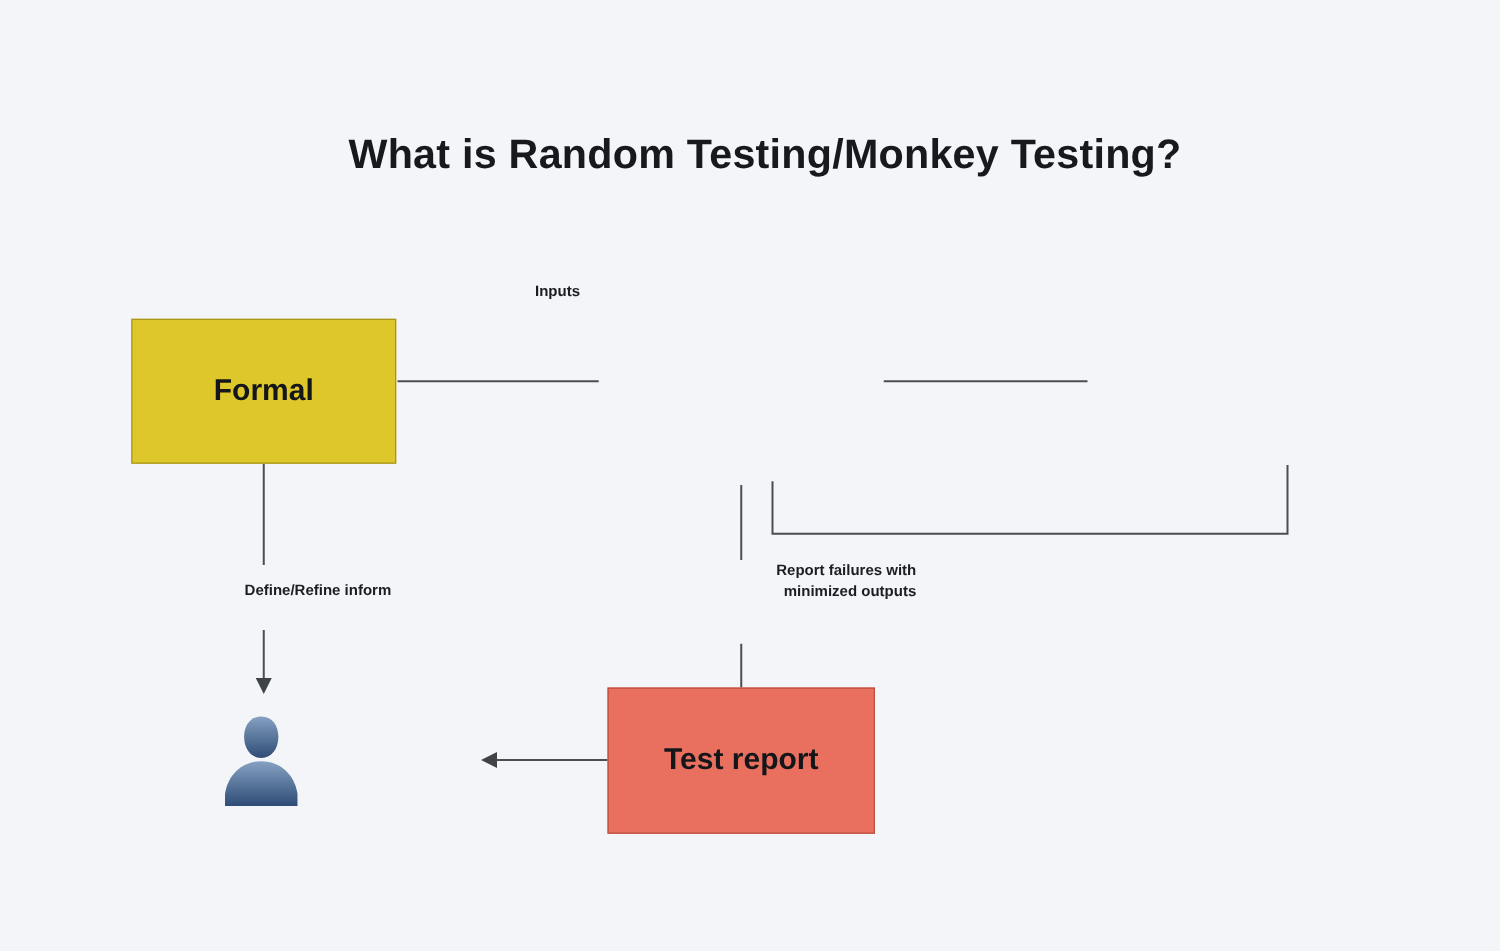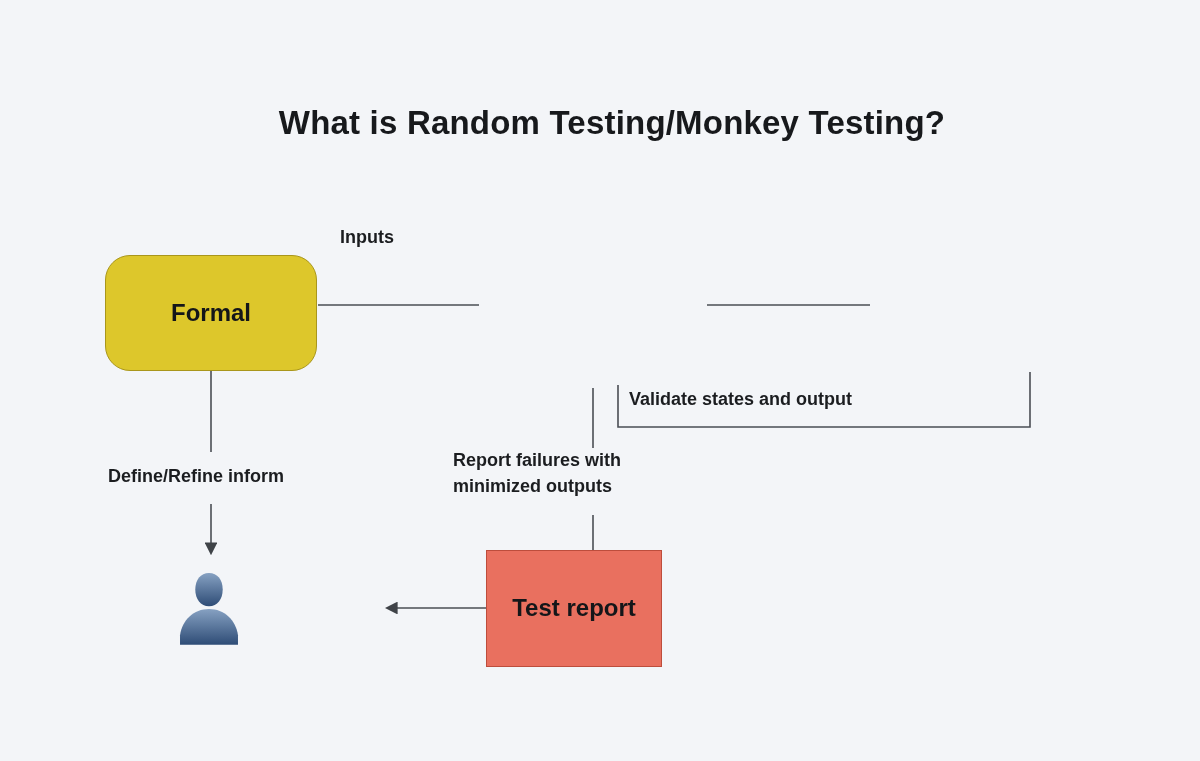--- a/index.html
+++ b/index.html
@@ -41,34 +41,34 @@
     text-align: center;
     font-weight: 700;
     font-size: 24px;
     white-space: pre-line;
     line-height: 1.6;
     color: #141619;
   }
   .node-formal        { left: 105px; top: 255px; width: 212px; height: 116px; border: 1.5px solid #a9961c; }
   .node-quick-check   { left: 479px; top: 224px; width: 228px; height: 164px; border-radius: 50%; border: 1.5px solid #24a173; }
   .node-sut           { left: 870px; top: 255px; width: 212px; height: 116px; border: 1.5px solid #2a8fc0; }
-  .node-test-report   { left: 486px; top: 550px; width: 176px; height: 117px; border: 1.5px solid #bd4d3c; }
+  .node-test-report   { left: 486px; top: 550px; width: 214px; height: 117px; border: 1.5px solid #bd4d3c; }
   .edge-label {
     position: absolute;
     font-weight: 700;
-    font-size: 18px;
-    text-align: left;
+    font-size: 12px;
+    text-align: right;
     white-space: pre-line;
     line-height: 1.42;
     color: #1b1d20;
   }
   .lbl-inputs   { left: 340px; top: 225px; width: 124px; }
   .lbl-run-many { left: 706px; top: 222px; width: 160px; }
   .lbl-validate { left: 629px; top: 387px; width: 320px; }
-  .lbl-define   { left:  108px; top: 464px; width: 240px; }
+  .lbl-define   { left:  73px; top: 464px; width: 240px; }
   .lbl-report   { left: 453px; top: 448px; width: 280px; }
   .user-icon {
     position: absolute;
     left: 177px; top: 571px;
     width: 64px; height: 78px;
   }
 </style>
 </head>
 <body>
 
@@ -91,34 +91,33 @@
       <path d="M211 371 V452"></path>
       <path d="M211 504 V552" marker-end="url(#arrow)"></path>
       <path d="M593 388 V448"></path>
       <path d="M593 515 V550"></path>
       <path d="M486 608 H388" marker-end="url(#arrow)"></path>
     </g>
   </svg>
 
   <h1 class="title">What is Random Testing/Monkey Testing?</h1>
 
-  <div class="node node-formal" style="background: rgb(221, 199, 43); border-radius: 25px;">
+  <div class="node node-formal" style="background: rgb(221, 199, 43);">
     <span>Formal</span>
   </div>
 
 
 
   <div class="node node-test-report" style="background: rgb(233, 112, 95);">
     <span>Test report</span>
   </div>
 
   <div class="edge-label lbl-inputs">Inputs</div>
 
 
-  <div class="edge-label lbl-validate">Validate states and output</div>
 
   <div class="edge-label lbl-define">Define/Refine inform</div>
 
   <div class="edge-label lbl-report">Report failures with
 minimized outputs</div>
 
   <svg class="user-icon" viewBox="0 0 60 74" xmlns="http://www.w3.org/2000/svg">
     <path d="M30 2 C22 2 17 8.5 17 17.5 C17 26.5 22 33.5 30 33.5 C38 33.5 43 26.5 43 17.5 C43 8.5 38 2 30 2 Z" fill="url(#persongrad)"></path>
     <path d="M30 36 C15.5 36 4.5 46.5 2.5 61 L2.5 70 L57.5 70 L57.5 61 C55.5 46.5 44.5 36 30 36 Z" fill="url(#persongrad)"></path>
   </svg>

